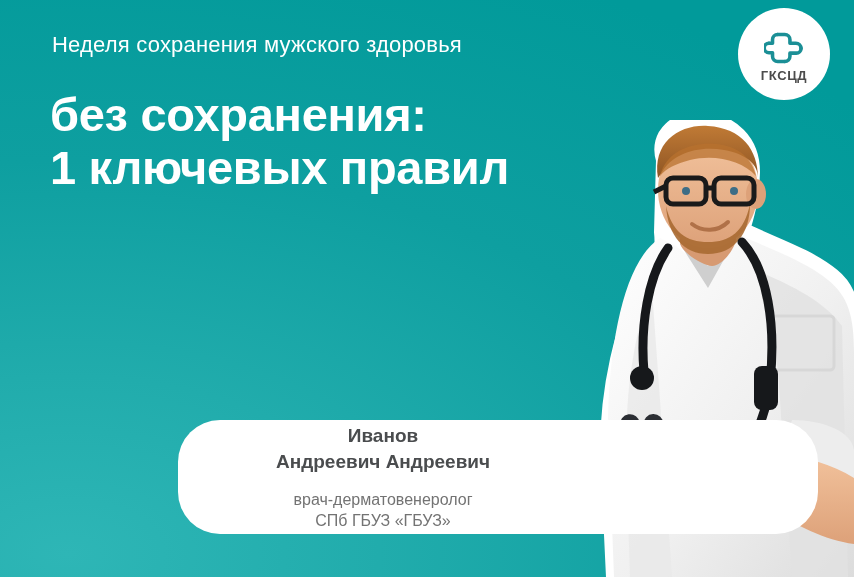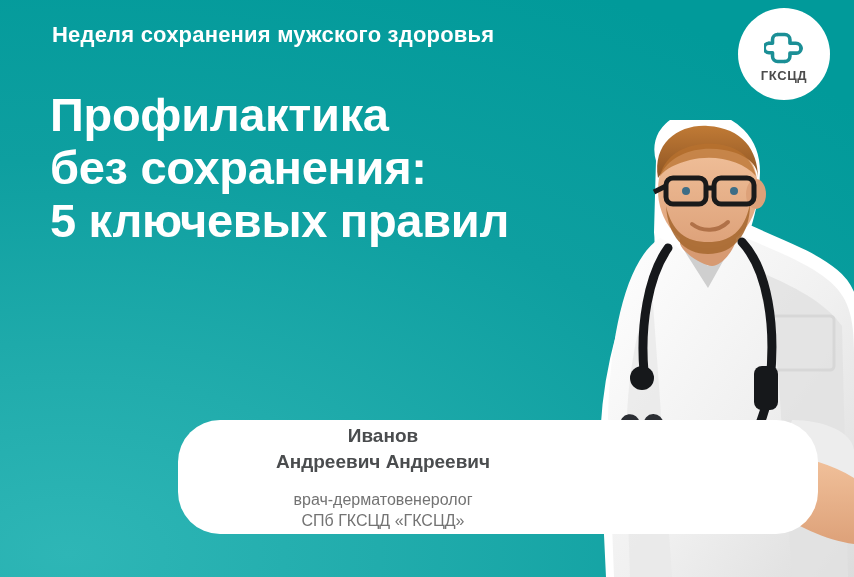--- a/index.html
+++ b/index.html
@@ -18,23 +18,23 @@
     overflow: hidden;
     background: #0b9c9c;
     background-image:
       radial-gradient(130% 110% at 8% 96%, #2eb6b6 0%, #21acac 28%, #0e9fa0 62%, #019a9a 100%);
   }
 
   
   .eyebrow {
     position: absolute;
     left: 52px;
-    top: 22px;
+    top: 32px;
     font-size: 22px;
-    font-weight: 700;
+    font-weight: 400;
     color: #ffffff;
     letter-spacing: 0.2px;
     white-space: nowrap;
   }
 
   
   .headline {
     position: absolute;
     left: 50px;
     top: 88px;
@@ -123,23 +123,22 @@
   .doctor-photo svg { display: block; }
 </style>
 </head>
 <body>
 
 <div class="banner">
 
   <div class="eyebrow">Неделя сохранения мужского здоровья</div>
 
   <div class="headline">
-    <span class="hl-line">Профилактика</span>
     <span class="hl-line">без сохранения:</span>
-    <span class="hl-line">5 ключевых правил</span>
+    <span class="hl-line">1 ключевых правил</span>
   </div>
 
   <div class="logo-badge">
     <span class="logo-mark">
       <svg viewBox="0 0 100 96" width="40" height="38" aria-hidden="true">
         <g fill="none" stroke="#1b8f96" stroke-width="9" stroke-linecap="round" stroke-linejoin="round">
           <path d="M34 19 H52 A13 13 0 0 1 65 32 V41 H80 A13 13 0 0 1 93 54"></path>
           <path d="M34 19 A13 13 0 0 0 21 32 V41 H12"></path>
           <path d="M12 41 A12 12 0 0 0 12 65 H21 V74 A13 13 0 0 0 34 87 H52"></path>
           <path d="M93 54 A12 12 0 0 1 81 66 H65 V74 A13 13 0 0 1 52 87"></path>
@@ -255,18 +254,18 @@
   </div>
 
   <div class="name-card">
     <div class="name-card-inner">
       <div class="doctor-name">
         <div>Иванов</div>
         <div>Андреевич Андреевич</div>
       </div>
       <div class="doctor-role">
         <div>врач-дерматовенеролог</div>
-        <div>СПб ГКСЦД «ГКСЦД»</div>
+        <div>СПб ГБУЗ «ГБУЗ»</div>
       </div>
     </div>
   </div>
 
 </div>
 
 </body></html>

